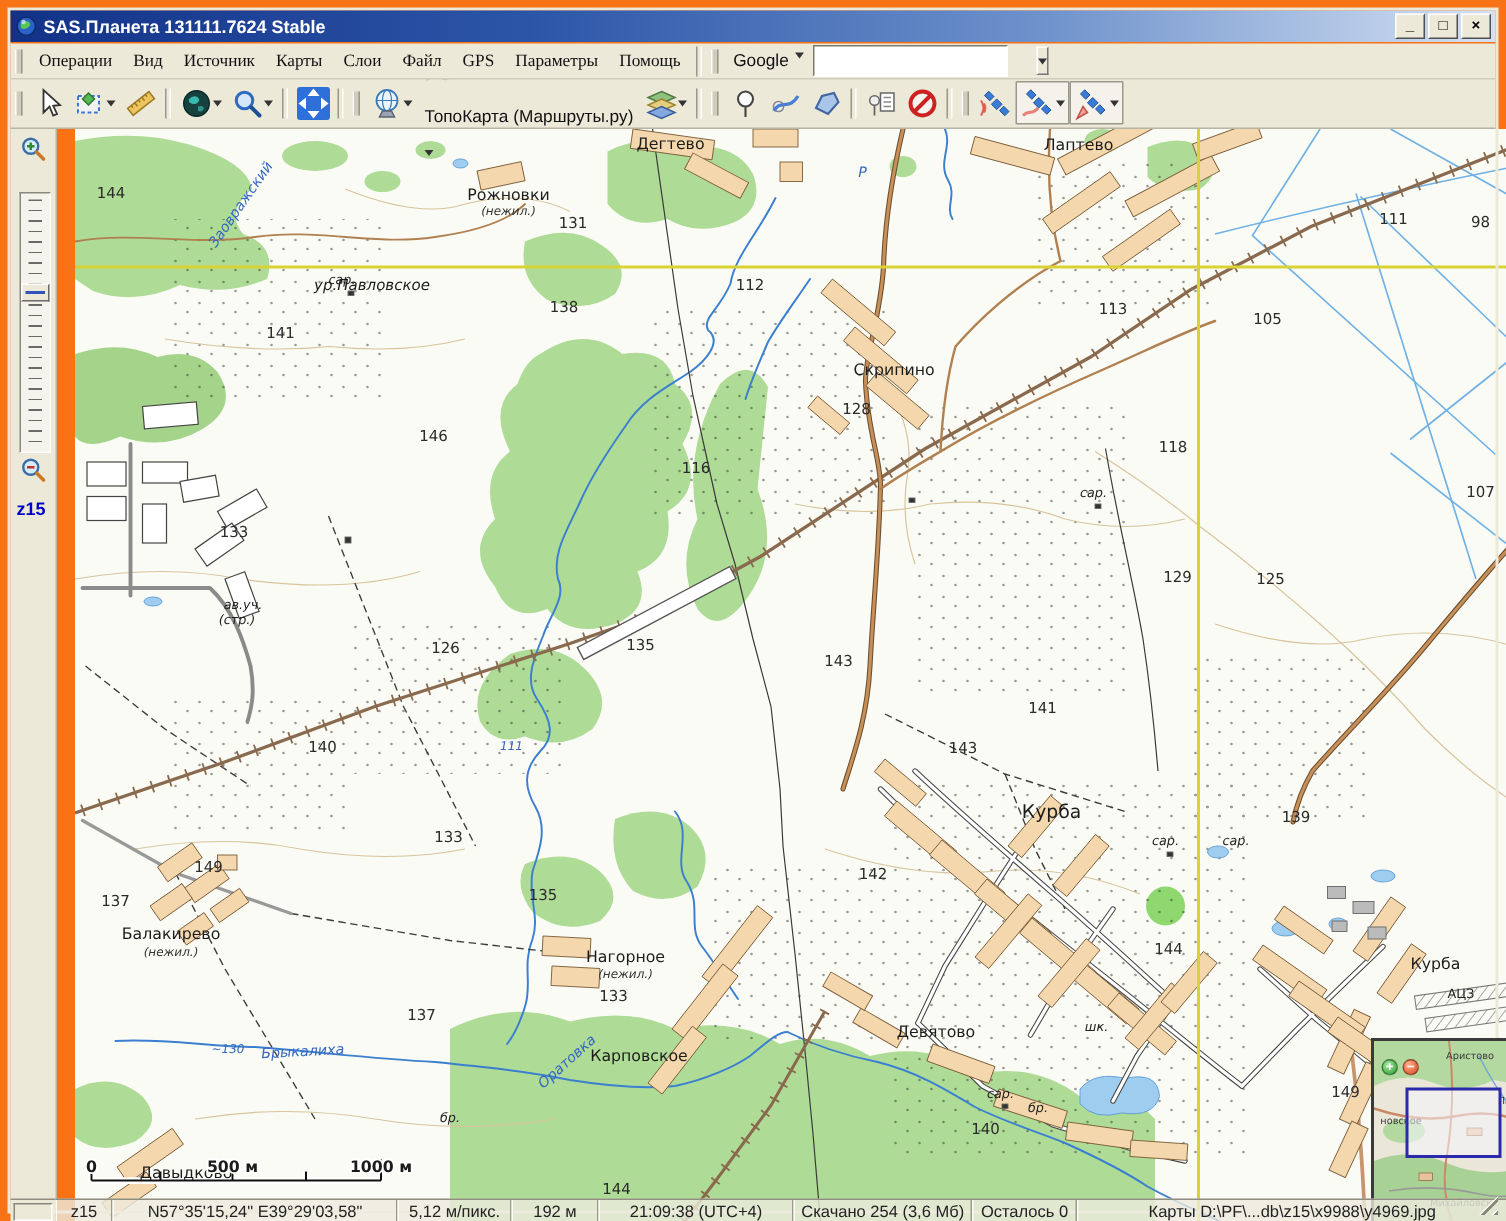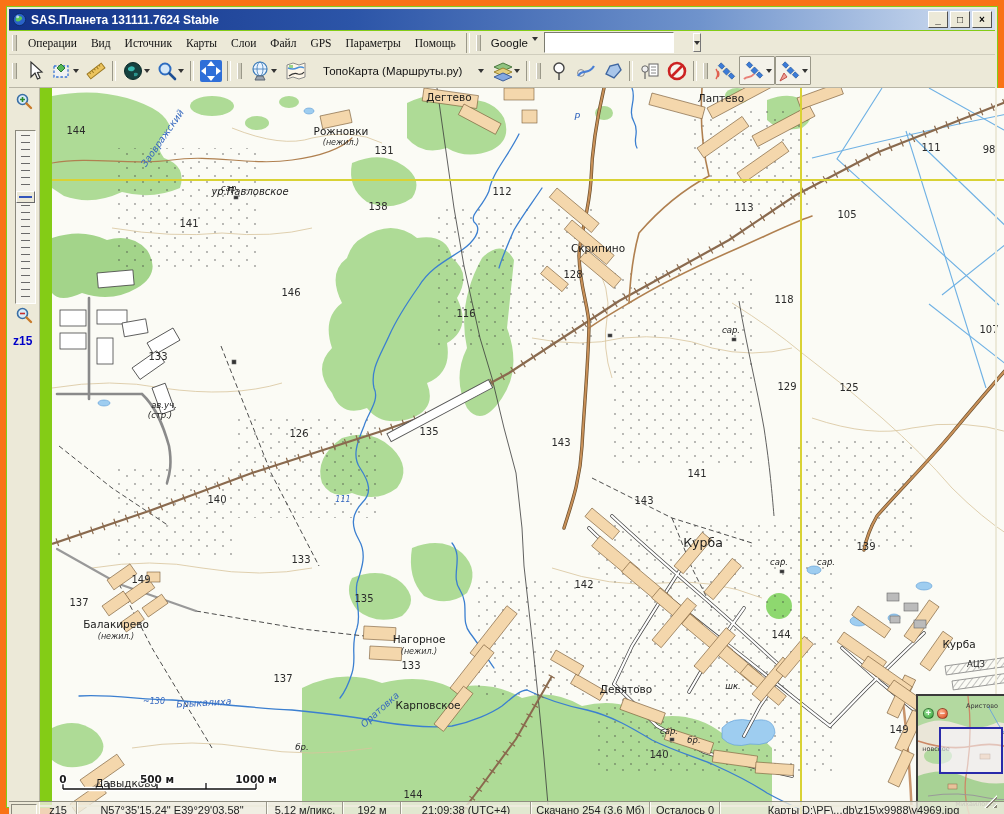--- a/index.html
+++ b/index.html
@@ -1,18 +1,18 @@
 <!DOCTYPE html>
 <html><head>
 <meta charset="utf-8">
 <style>
   html,body{margin:0;padding:0;width:1004px;height:814px;overflow:hidden;
     font-family:"Liberation Sans",sans-serif;background:#ece9d8;}
-  .win{position:absolute;inset:0;background:#84cc16;box-sizing:border-box;
-    border:6px solid #f97316;outline:none;padding-left:32px;}
+  .win{position:absolute;inset:0;background:#f97316;box-sizing:border-box;
+    border:4px solid #f97316;outline:none;padding-left:32px;}
   .win::after{content:"";position:absolute;inset:1px;border:2px solid #ece9d8;pointer-events:none;}
   
   .titlebar{position:absolute;left:3px;top:3px;right:3px;height:21px;
     background:linear-gradient(90deg,#123288 0%,#2c55a8 35%,#6f93cc 70%,#b9cce8 92%,#d6e0f0 100%);
     display:flex;align-items:center;color:#fff;font-weight:bold;font-size:12px;z-index:50;}
   .titlebar .ticon{width:15px;height:15px;margin:0 4px 0 3px;flex:0 0 auto;}
   .wbtns{margin-left:auto;display:flex;gap:2px;padding-right:3px;}
   .wbtn{width:18px;height:15px;background:#ece9d8;border:1px solid;
     border-color:#ffffff #505050 #505050 #ffffff;font:bold 10px "Liberation Sans",sans-serif;
     color:#000;display:flex;align-items:center;justify-content:center;line-height:1;}
@@ -28,21 +28,21 @@
   .combo{width:128px;height:19px;background:#fff;border:1px solid;border-color:#7b7b6f #fff #fff #7b7b6f;
     display:flex;align-items:center;}
   .combo input{flex:1;border:none;outline:none;height:15px;font-size:11px;padding:0 3px;background:transparent;}
   .combo .cbtn{width:16px;height:17px;background:#ece9d8;border:1px solid;border-color:#fff #777 #777 #fff;
     display:flex;align-items:center;justify-content:center;}
   
   .toolbar{position:absolute;left:3px;top:48px;right:3px;height:33px;background:#ece9d8;
     display:flex;align-items:center;z-index:48;border-bottom:1px solid #b8b5a5;font-size:11.5px;color:#111;}
   .tb{width:27px;height:27px;display:flex;align-items:center;justify-content:center;flex:0 0 auto;}
   .tb.wdd{width:34px;}
-  .mapsrc{display:flex;align-items:center;gap:16px;padding:2px 5px;}
+  .mapsrc{display:flex;align-items:flex-start;gap:16px;padding:2px 5px;flex-direction:column;}
   .toggle{border:1px solid #9a9889;background:#f4f2ea;border-radius:1px;}
   
   .leftpanel{position:absolute;left:3px;top:82px;width:30px;bottom:3px;background:#ece9d8;z-index:40;
     border-right:1px solid #b8b5a5;}
   .zicon{position:absolute;left:6px;width:18px;height:18px;}
   .slider{position:absolute;left:6px;top:42px;width:19px;height:172px;background:#f4f3ec;
     border:1px solid;border-color:#8a887c #fff #fff #8a887c;}
   .sticks{position:absolute;left:5px;top:4px;width:9px;bottom:4px;
     background:repeating-linear-gradient(to bottom,#6a6a6a 0 1px,transparent 1px 7px);}
   .shandle{position:absolute;left:0px;top:60px;width:17px;height:10px;background:#ece9d8;

